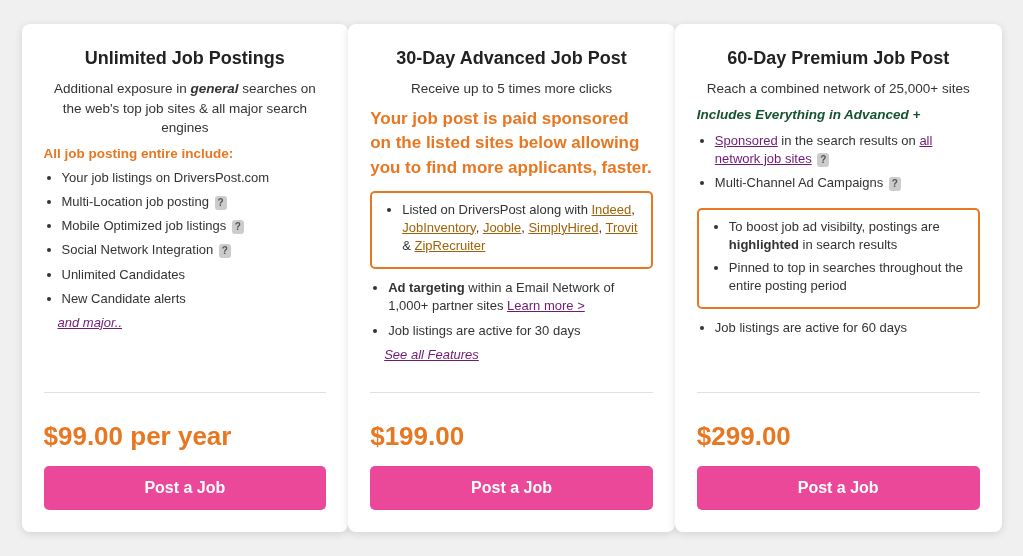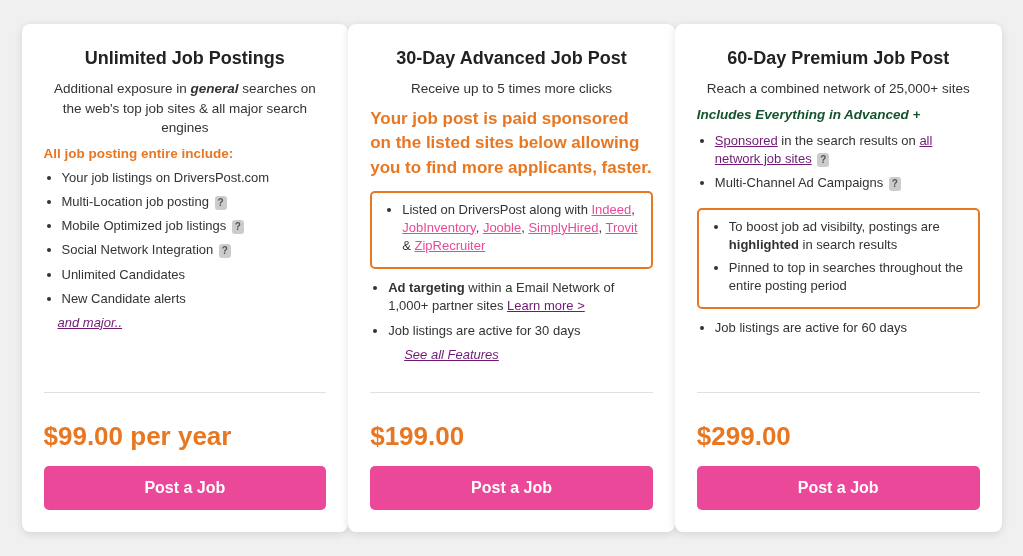--- a/index.html
+++ b/index.html
@@ -117,35 +117,34 @@
       list-style: disc;
       padding-left: 18px;
     }
     .highlighted-box ul li {
       font-size: 13px;
       color: #333;
       margin-bottom: 4px;
       line-height: 1.4;
     }
     .highlighted-box ul li a {
-      color: #ec4899;
+      color: #a16207;
     }
     .sponsored-link {
       color: #e87722;
       text-decoration: underline;
     }
     .blue-link {
       color: #1a5bac;
       text-decoration: underline;
     }
     .italic-orange {
       font-style: italic;
       color: #e87722;
       text-decoration: underline;
-      margin-left: 20px;
     }
     .divider {
       border: none;
       border-top: 1px solid #e0e0e0;
       margin: 12px 0;
     }
     .and-more {
       color: #e87722;
       font-style: italic;
       font-size: 13px;

